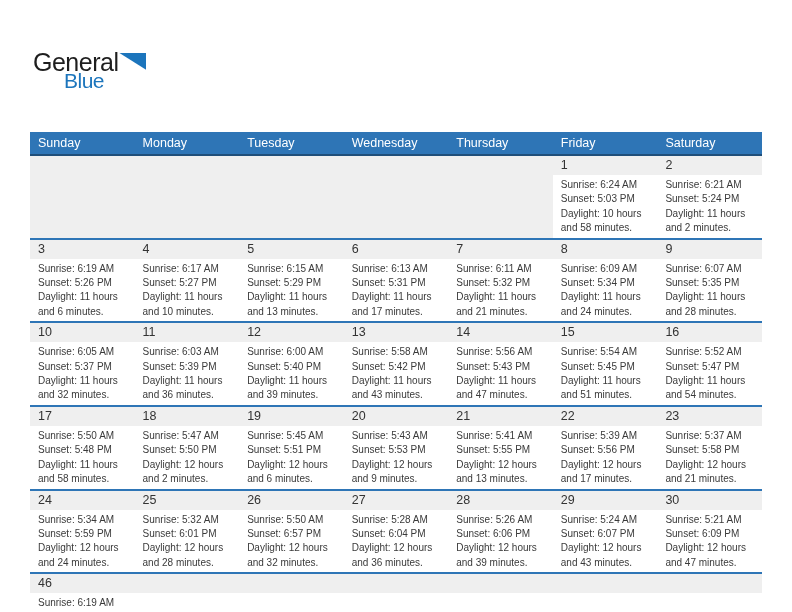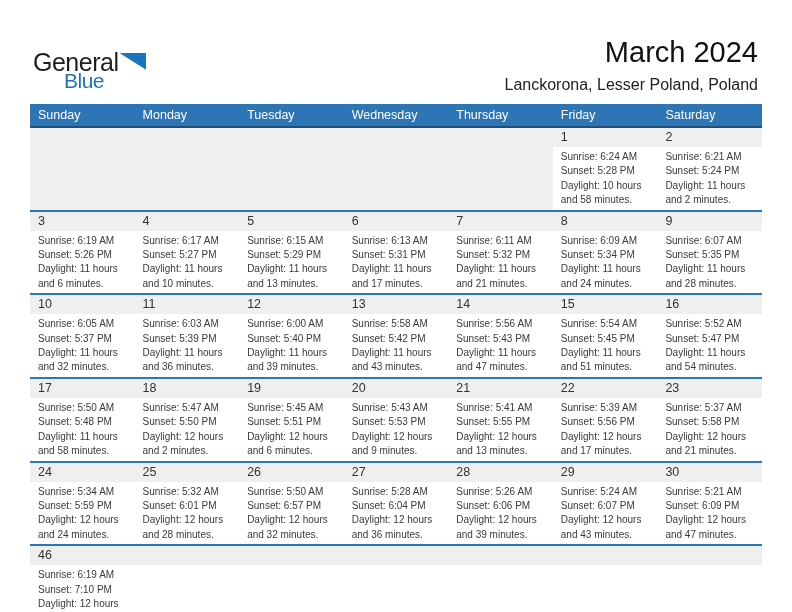--- a/index.html
+++ b/index.html
@@ -4,21 +4,21 @@
 <style>
   html,body{margin:0;padding:0;}
   body{
     width:792px;height:612px;
     background:#ffffff;
     font-family:"Liberation Sans", sans-serif;
     color:#333;
     position:relative;
     overflow:hidden;
   }
-  .page-header{position:relative;height:104px;}
+  .page-header{position:relative;height:132px;}
   .logo{position:absolute;left:33px;top:50px;line-height:1;}
   .logo-line1{display:flex;align-items:flex-start;font-size:25px;color:#1e1e1e;letter-spacing:-0.5px;}
   .logo-triangle{display:inline-block;width:27px;height:17px;margin-left:1px;margin-top:3px;
     background:#1c75bc;clip-path:polygon(0 0,100% 0,100% 100%);}
   .logo-line2{font-size:21px;color:#1c75bc;margin-left:31px;margin-top:-5px;letter-spacing:-0.5px;}
   .titles{position:absolute;right:34px;top:36px;text-align:right;width:500px;}
   .cal-title{font-size:29px;color:#111;font-weight:400;}
   .cal-subtitle{font-size:16px;color:#222;margin-top:7px;}
   table.calendar{
     border-collapse:collapse;table-layout:fixed;
@@ -41,24 +41,20 @@
 <body>
 
 <div class="page-header">
   <div class="logo">
     <div class="logo-line1">
       <span>General</span>
       <span class="logo-triangle"></span>
     </div>
     <div class="logo-line2">Blue</div>
   </div>
-  <div class="titles">
-    <div class="cal-title">March 2024</div>
-    <div class="cal-subtitle">Lanckorona, Lesser Poland, Poland</div>
-  </div>
 </div>
 
 <table class="calendar">
   <thead>
     <tr>
       <th>Sunday</th>
       <th>Monday</th>
       <th>Tuesday</th>
       <th>Wednesday</th>
       <th>Thursday</th>
@@ -85,21 +81,21 @@
           <div class="content"></div>
         </td>
         <td class="empty-gray">
           <div class="band"></div>
           <div class="content"></div>
         </td>
         <td>
           <div class="band"><span>1</span></div>
           <div class="content">
             <div>Sunrise: 6:24 AM</div>
-            <div>Sunset: 5:28 PM</div>
+            <div>Sunset: 5:03 PM</div>
             <div>Daylight: 10 hours</div>
             <div>and 58 minutes.</div>
           </div>
         </td>
         <td>
           <div class="band"><span>2</span></div>
           <div class="content">
             <div>Sunrise: 6:21 AM</div>
             <div>Sunset: 5:24 PM</div>
             <div>Daylight: 11 hours</div>

